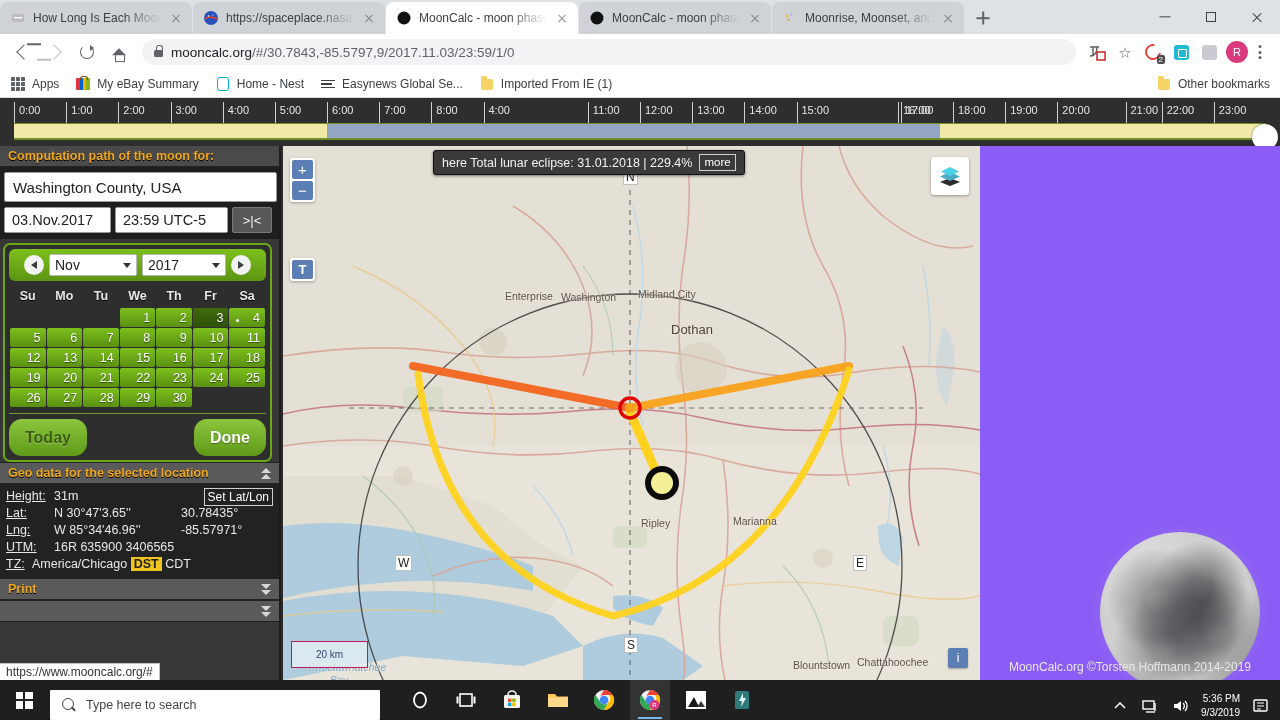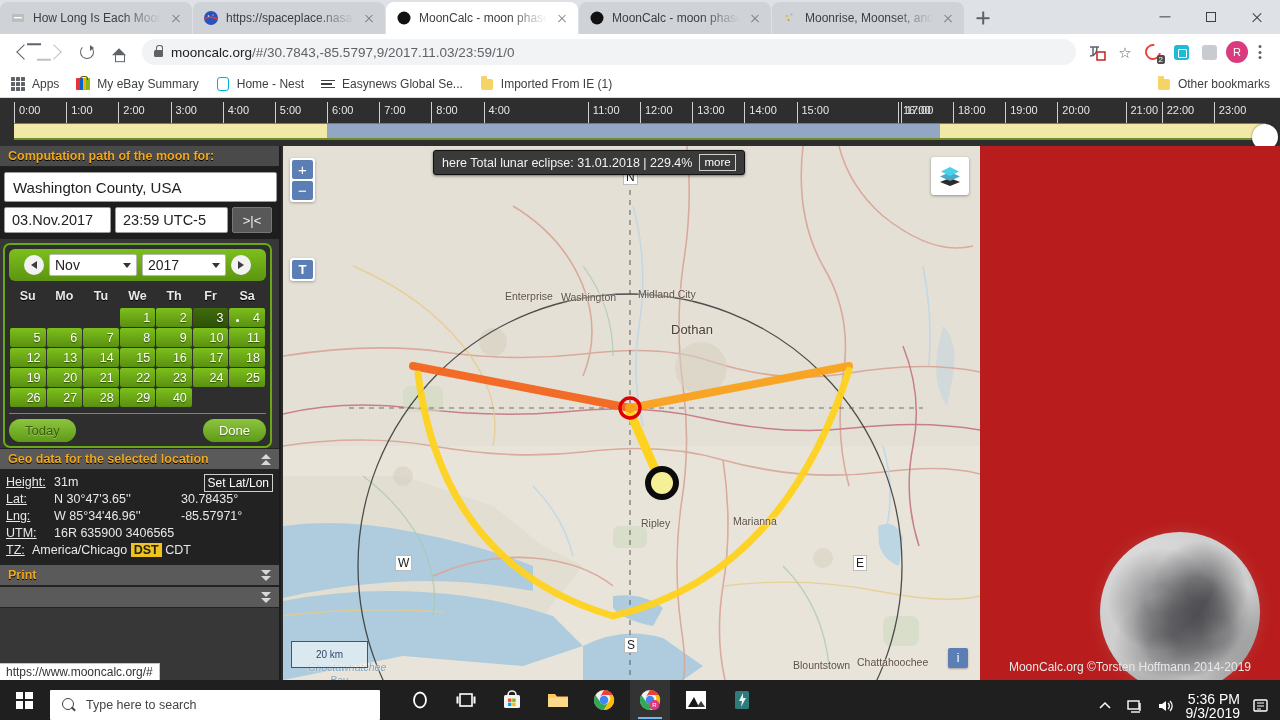--- a/index.html
+++ b/index.html
@@ -273,22 +273,22 @@
   .cal-grid td.dot:before {
     content:""; position:absolute; left:7px; top:11px; width:3px; height:3px;
     border-radius:50%; background:#fff;
   }
   .cal-grid td.empty { background:transparent; }
   .cal-foot {
     margin-top:5px; padding-top:5px; border-top:1px solid #6f9a2e;
     display:flex; justify-content:space-between; align-items:center;
   }
   .btn-pill {
-    border-radius:13px; height:23px; padding:0 16px; display:flex; align-items:center;
-    font-size:13px; font-weight:normal;
+    border-radius:13px; height:37px; padding:0 16px; display:flex; align-items:center;
+    font-size:16px; font-weight:bold;
   }
   .btn-today { background:linear-gradient(#8cc63e,#5f9a18); color:#3c5c12;
                text-shadow:0 1px 0 rgba(255,255,255,.3); }
   .btn-done  { background:linear-gradient(#8cc63e,#5f9a18); color:#fff;
                text-shadow:0 1px 1px rgba(0,0,0,.4); }
 
   .sec-head {
     background:#5a5a5a; color:#f0a81e; font-weight:bold; font-size:12.5px;
     padding:3px 8px; border-top:1px solid #222; border-bottom:1px solid #222;
     display:flex; justify-content:space-between; align-items:center;
@@ -371,21 +371,21 @@
     border-radius:3px; padding:3px 8px; display:flex; align-items:center; gap:7px;
     color:#f2f2f2; font-size:12.5px; white-space:nowrap; z-index:4;
     box-shadow:0 1px 3px rgba(0,0,0,.5);
   }
   .eclipse-more {
     border:1px solid #cfcfcf; padding:0 4px; font-size:11.5px; line-height:15px; color:#fff;
   }
 
   
   .moonpanel {
-    position:absolute; left:980px; top:48px; width:300px; height:534px; background:#b91c1c;
+    position:absolute; left:980px; top:48px; width:300px; height:534px; background:#8b5cf6;
     overflow:hidden;
   }
   .moon-img {
     position:absolute; left:120px; top:386px; width:160px; height:160px; border-radius:50%;
     background:
       radial-gradient(circle at 30% 26%, rgba(255,255,255,.22) 0 14%, transparent 40%),
       radial-gradient(circle at 62% 36%, rgba(40,40,45,.55) 0 9%, transparent 34%),
       radial-gradient(circle at 37% 42%, rgba(45,45,50,.5) 0 11%, transparent 38%),
       radial-gradient(circle at 54% 58%, rgba(55,55,60,.45) 0 13%, transparent 42%),
       radial-gradient(circle at 72% 62%, rgba(50,50,55,.4) 0 10%, transparent 36%),
@@ -423,21 +423,21 @@
   .tb-search span { font-size:12.5px; color:#444; }
   .tb-apps { display:flex; align-items:center; gap:6px; margin-left:20px; }
   .tb-app { width:40px; height:40px; position:relative; display:flex; align-items:center;
             justify-content:center; }
   .tb-app.active { background:#333; }
   .tb-app.active:after {
     content:""; position:absolute; left:8px; bottom:1px; width:24px; height:2px; background:#7ab7e8;
   }
   .tb-tray { margin-left:auto; display:flex; align-items:center; gap:12px; padding-right:10px; }
   .tray-ico { width:18px; height:18px; position:relative; }
-  .tray-clock { color:#fff; font-size:14px; line-height:14px; text-align:right; }
+  .tray-clock { color:#fff; font-size:10px; line-height:14px; text-align:right; }
 </style>
 </head>
 <body>
 
 <div class="screen">
 
   <div class="tabstrip">
     <div class="tab">
       <span class="tab-favicon">
         <svg width="16" height="16" viewBox="0 0 16 16">
@@ -714,21 +714,21 @@
                 <td class="d">22</td>
                 <td class="d">23</td>
                 <td class="d">24</td>
                 <td class="d">25</td>
               </tr>
               <tr>
                 <td class="d">26</td>
                 <td class="d">27</td>
                 <td class="d">28</td>
                 <td class="d">29</td>
-                <td class="d">40</td>
+                <td class="d">30</td>
                 <td class="empty"></td>
                 <td class="empty"></td>
               </tr>
             </tbody>
         </table>
         <div class="cal-foot">
           <div class="btn-pill btn-today">Today</div>
           <div class="btn-pill btn-done">Done</div>
         </div>
       </div>

